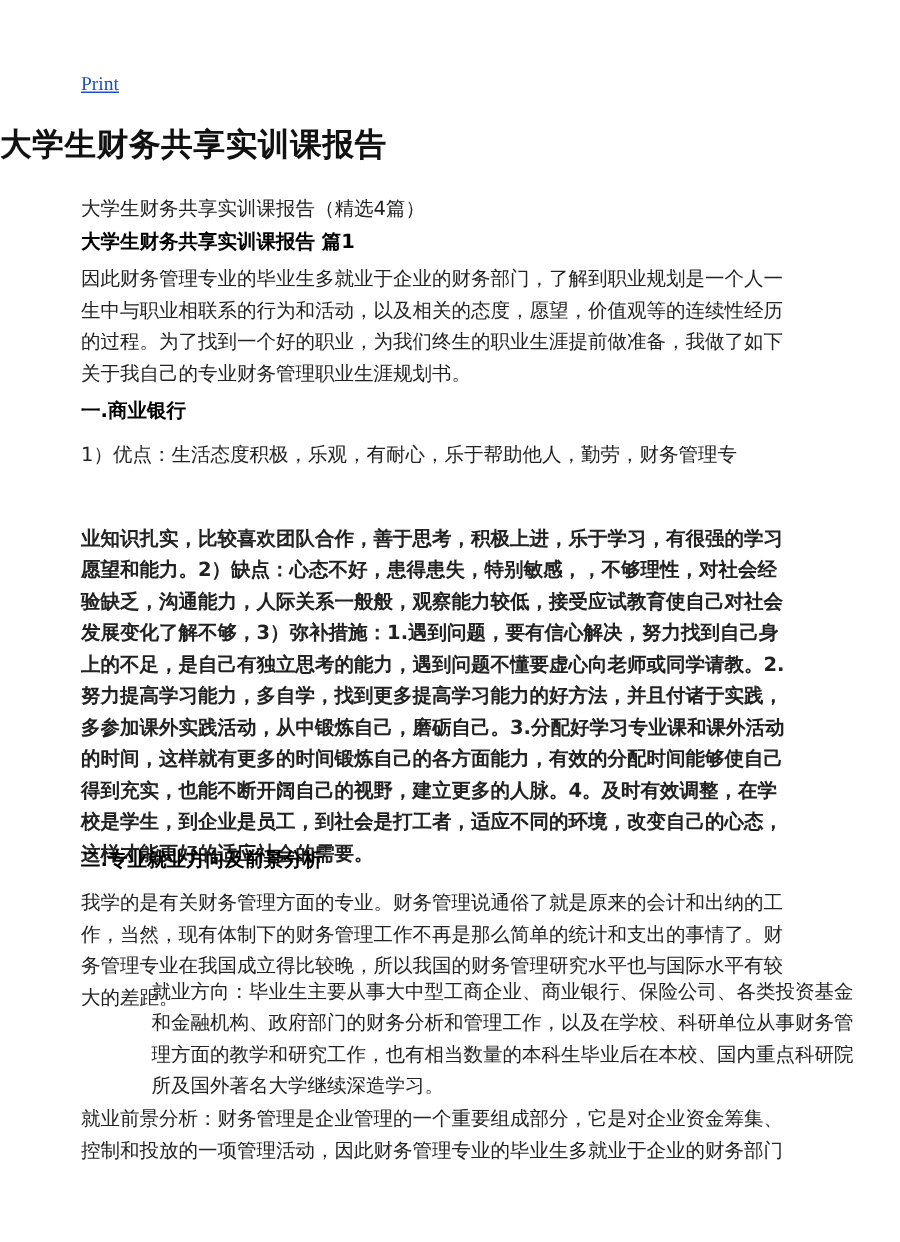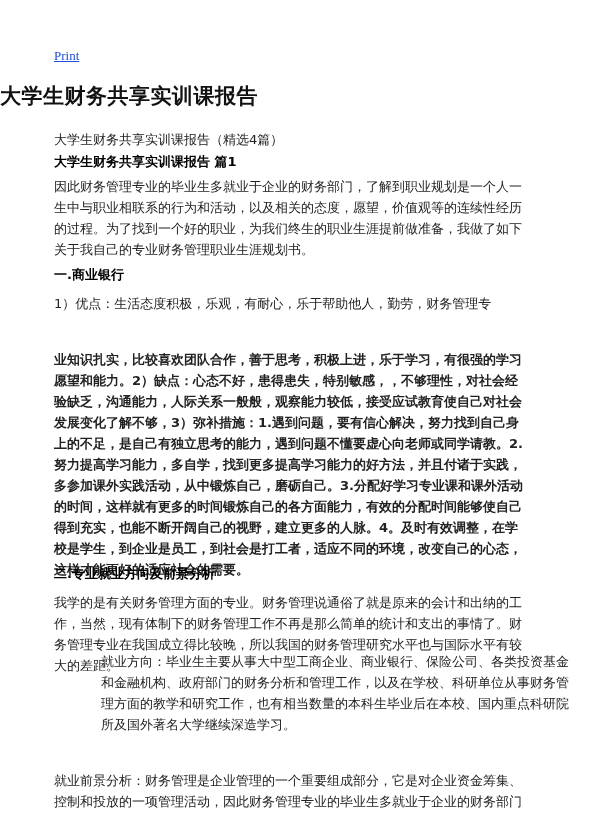--- a/index.html
+++ b/index.html
@@ -11,21 +11,21 @@
   .subtitle { top:129px; }
   .h { font-weight:bold; color:#000000; }
   .h1 { top:151px; }
   .p1 { top:176px; }
   .h2 { top:264px; }
   .p2a { top:293px; }
   .p2b { top:349px;font-weight:bold; }
   .h3 { top:535px;margin-top:28px; }
   .p3 { top:566px;margin-top:26px; }
   .p4 { top:651px;margin-left:47px; }
-  .p5 { top:736px;margin-top:34px; }
+  .p5 { top:736px; }
 </style>
 </head>
 <body>
 
 <div class="print">Print</div>
 
 <div class="title">大学生财务共享实训课报告</div>
 
 <div class="block subtitle">大学生财务共享实训课报告（精选4篇）</div>
 

